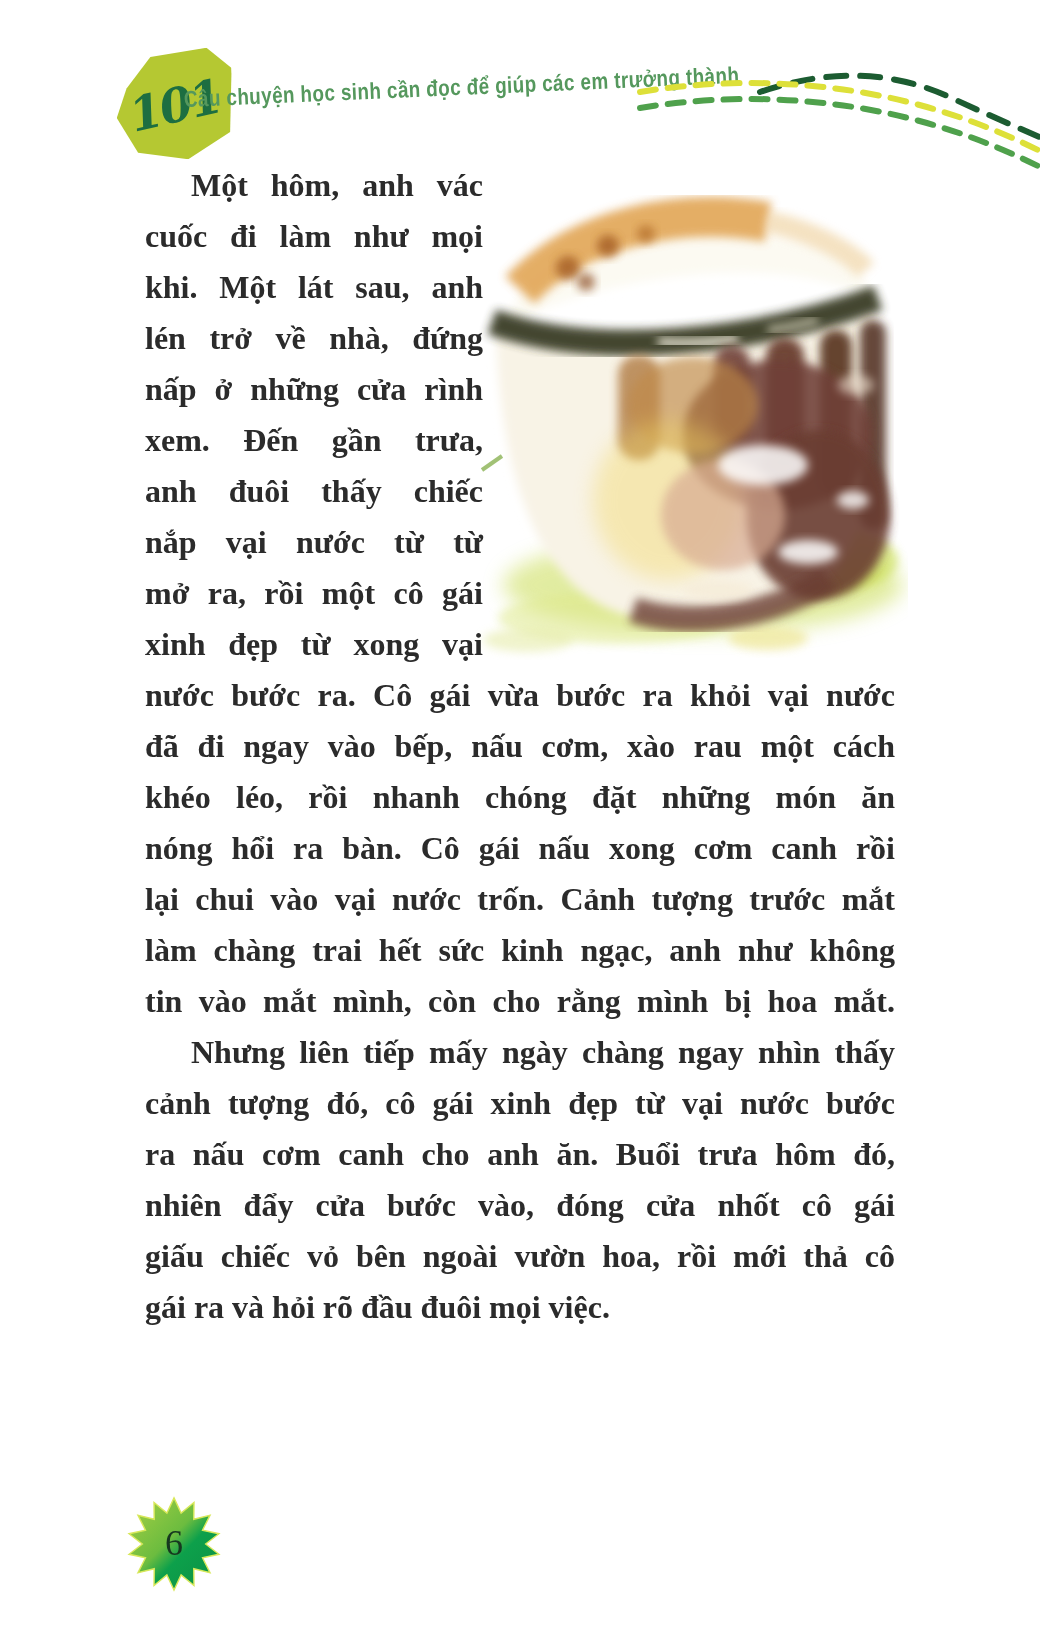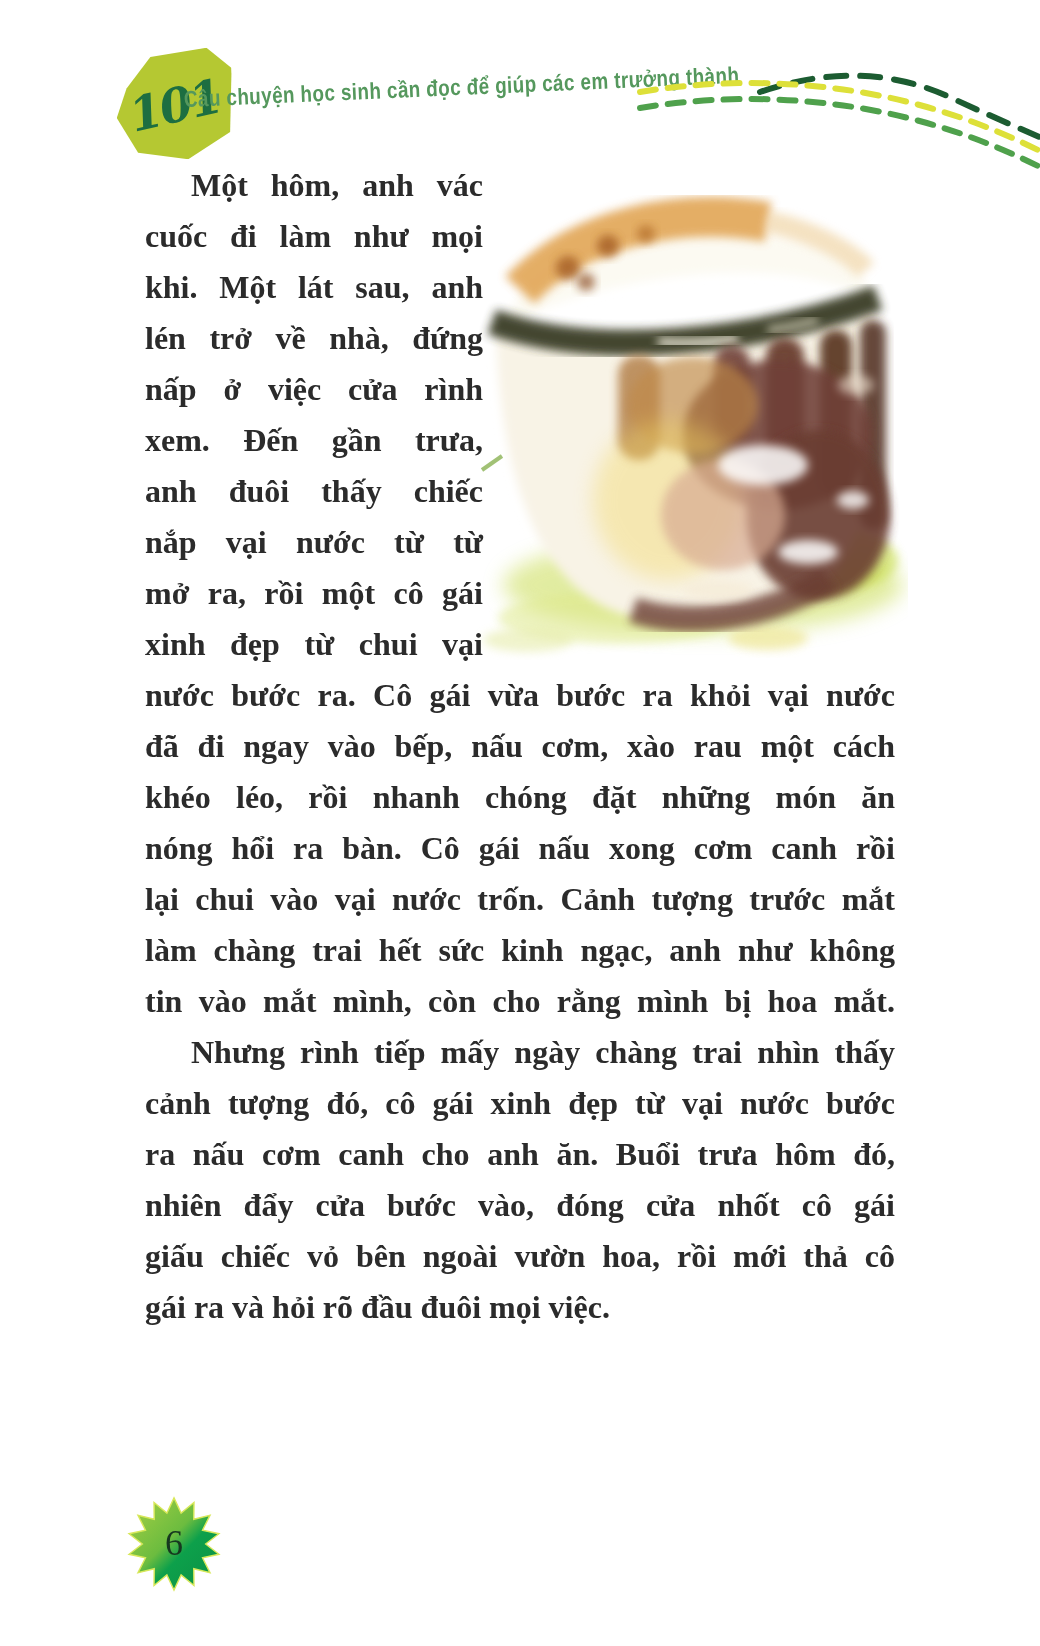--- a/index.html
+++ b/index.html
@@ -126,36 +126,36 @@
       <ellipse cx="388" cy="215" rx="18" ry="10" fill="#f0e2d2" opacity=".6" filter="url(#wc)"></ellipse>
     </g>
   </svg>
 
   <main class="story">
     <div class="narrow">
       <div class="line indent">Một hôm, anh vác</div>
       <div class="line">cuốc đi làm như mọi</div>
       <div class="line">khi. Một lát sau, anh</div>
       <div class="line">lén trở về nhà, đứng</div>
-      <div class="line">nấp ở việc cửa rình</div>
+      <div class="line">nấp ở những cửa rình</div>
       <div class="line">xem. Đến gần trưa,</div>
       <div class="line">anh đuôi thấy chiếc</div>
       <div class="line">nắp vại nước từ từ</div>
       <div class="line">mở ra, rồi một cô gái</div>
-      <div class="line">xinh đẹp từ chui vại</div>
+      <div class="line">xinh đẹp từ xong vại</div>
     </div>
     <div class="wide">
       <div class="line">nước bước ra. Cô gái vừa bước ra khỏi vại nước</div>
       <div class="line">đã đi ngay vào bếp, nấu cơm, xào rau một cách</div>
       <div class="line">khéo léo, rồi nhanh chóng đặt những món ăn</div>
       <div class="line">nóng hổi ra bàn. Cô gái nấu xong cơm canh rồi</div>
       <div class="line">lại chui vào vại nước trốn. Cảnh tượng trước mắt</div>
       <div class="line">làm chàng trai hết sức kinh ngạc, anh như không</div>
       <div class="line">tin vào mắt mình, còn cho rằng mình bị hoa mắt.</div>
-      <div class="line indent">Nhưng rình tiếp mấy ngày chàng trai nhìn thấy</div>
+      <div class="line indent">Nhưng liên tiếp mấy ngày chàng ngay nhìn thấy</div>
       <div class="line">cảnh tượng đó, cô gái xinh đẹp từ vại nước bước</div>
       <div class="line">ra nấu cơm canh cho anh ăn. Buổi trưa hôm đó,</div>
       <div class="line">nhiên đẩy cửa bước vào, đóng cửa nhốt cô gái</div>
       <div class="line">giấu chiếc vỏ bên ngoài vườn hoa, rồi mới thả cô</div>
       <div class="line no-just">gái ra và hỏi rõ đầu đuôi mọi việc.</div>
     </div>
   </main>
 
   <div class="pagenum">
     <svg viewBox="0 0 100 100">

